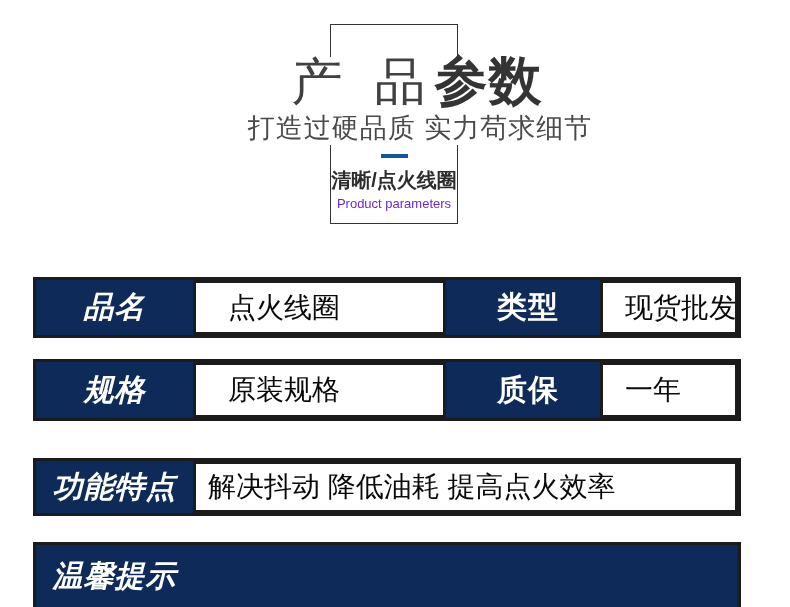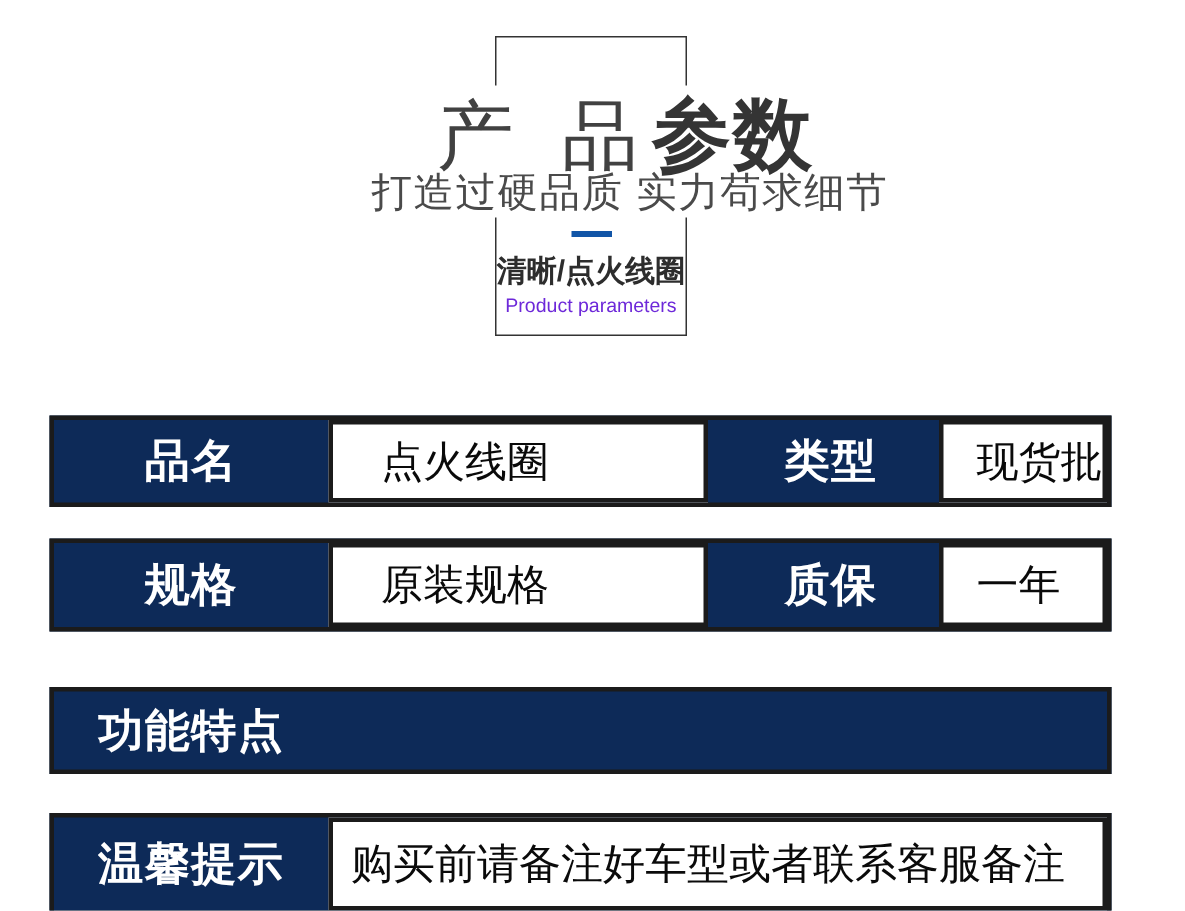--- a/index.html
+++ b/index.html
@@ -14,21 +14,21 @@
   .bracket-top {
     position: absolute; left: 330px; top: 24px;
     width: 128px; height: 33px;
     border-top: 1px solid #333333;
     border-left: 1px solid #333333;
     border-right: 1px solid #333333;
   }
   .page-title {
     position: absolute; left: 0; top: 52px; width: 100%;
     text-align: center; white-space: nowrap;
-    line-height: 78px;
+    line-height: 58px;
     padding-left: 44px;
   }
   .title-regular {
     font-size: 51px; font-weight: 400; color: #414141;
     letter-spacing: 9px;
   }
   .title-bold {
     font-size: 53px; font-weight: 900; color: #343434;
     letter-spacing: 1px;
   }
@@ -72,21 +72,21 @@
   }
   .row-1 { height: 61px; margin-bottom: 21px; }
   .row-2 { height: 62px; margin-bottom: 23px; }
   .row-3 { height: 58px; margin-bottom: 26px; margin-top: 37px; }
   .row-4 { height: 68px; }
   .cell-label {
     display: flex; align-items: center; justify-content: center;
     color: #ffffff; font-size: 30px; font-weight: 700;
     white-space: nowrap; letter-spacing: 1px;
   }
-  .w-label1 { width: 183px; }
+  .w-label1 { width: 157px; font-style: italic; }
   .w-label2 { width: 154px; padding-left: 10px; }
   .cell-value {
     display: flex; align-items: center;
     background: #ffffff;
     border: 3px solid #1b1b1b;
     color: #0a0a0a; font-size: 28px; font-weight: 400;
     white-space: nowrap; overflow: hidden;
   }
   .w-value1 { width: 253px; padding-left: 32px; }
   .w-value2 { flex: 1; padding-left: 22px; }
@@ -120,20 +120,20 @@
 
   <div class="row row-2">
     <div class="cell-label w-label1">规格</div>
     <div class="cell-value w-value1">原装规格</div>
     <div class="cell-label w-label2">质保</div>
     <div class="cell-value w-value2">一年</div>
   </div>
 
   <div class="row row-3">
     <div class="cell-label w-label1">功能特点</div>
+    <div class="cell-value w-value-wide">解决抖动 降低油耗 提高点火效率</div>
   </div>
 
   <div class="row row-4">
     <div class="cell-label w-label1">温馨提示</div>
-    <div class="cell-value w-value-wide">购买前请备注好车型或者联系客服备注</div>
   </div>
 
 </div>
 
 </body></html>

